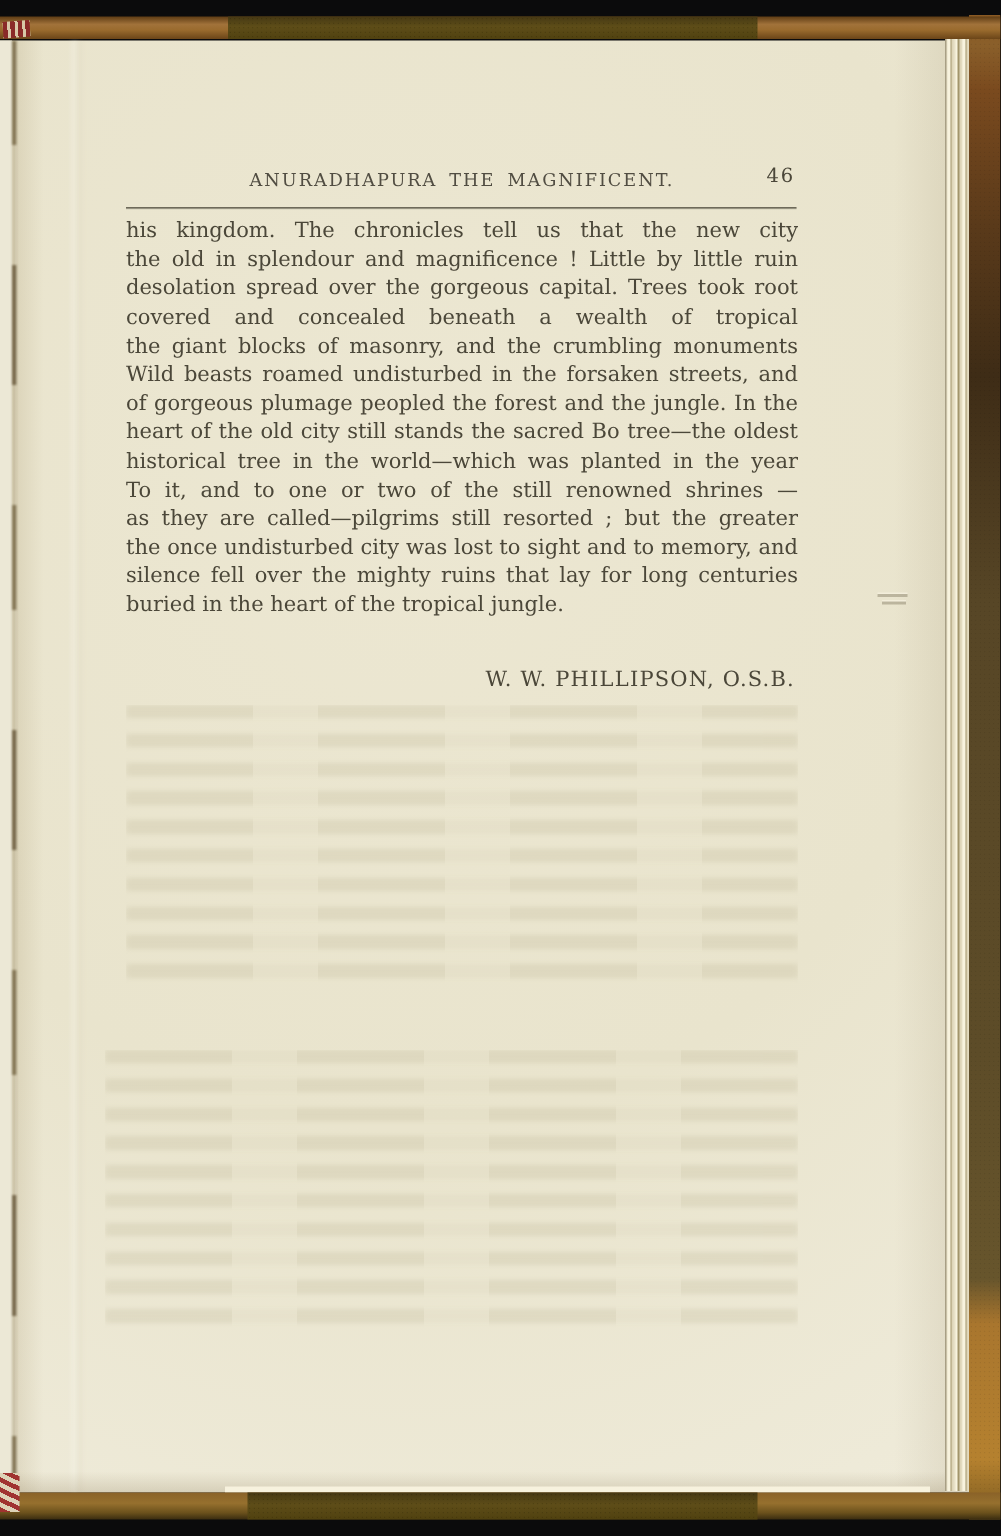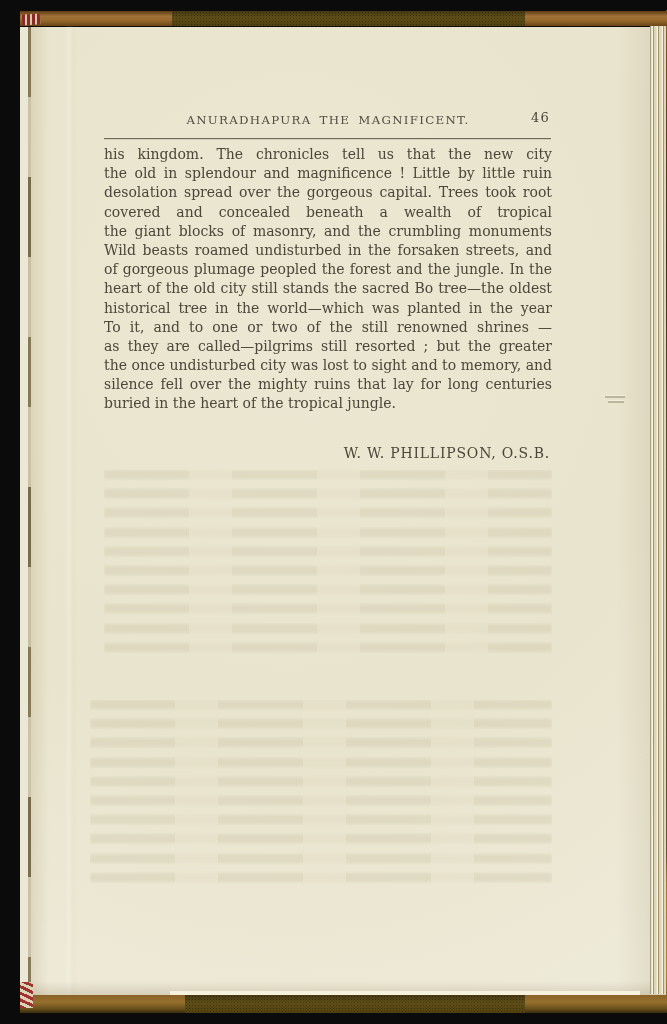--- a/index.html
+++ b/index.html
@@ -1,21 +1,21 @@
 <!DOCTYPE html>
 <html><head>
 <meta charset="utf-8">
 <style>
   html,body{margin:0;padding:0;}
   body{
     width:667px;height:1024px;position:relative;overflow:hidden;
     background:#0b0b0c;
     font-family:"DejaVu Serif","Liberation Serif",serif;
   }
-  .scan{position:absolute;inset:0;margin-left:20px;}
+  .scan{position:absolute;inset:0;}
 
   
   .paper{
     position:absolute;left:0;top:27px;width:646px;height:968px;z-index:1;
     background:radial-gradient(120% 90% at 42% 30%, #ece7d2 0%, #e9e4cd 50%, #eeead8 85%, #f1eddd 100%);
   }
   .paper-bottom-shade{position:absolute;left:0;bottom:0;width:100%;height:14px;
     background:linear-gradient(to top, rgba(110,90,50,.18), rgba(110,90,50,0));}
   .paper-right-shade{position:absolute;right:16px;top:0;bottom:0;width:34px;
     background:linear-gradient(to right, rgba(120,100,60,0), rgba(120,100,60,.10));}

